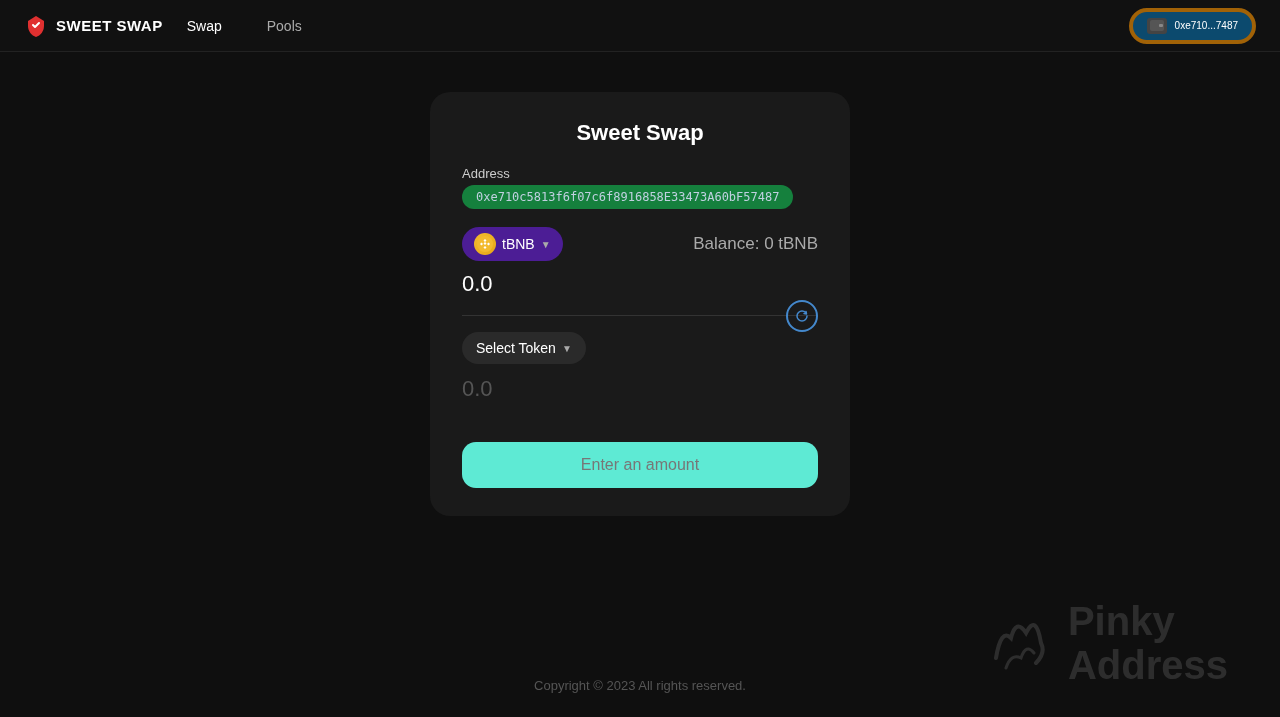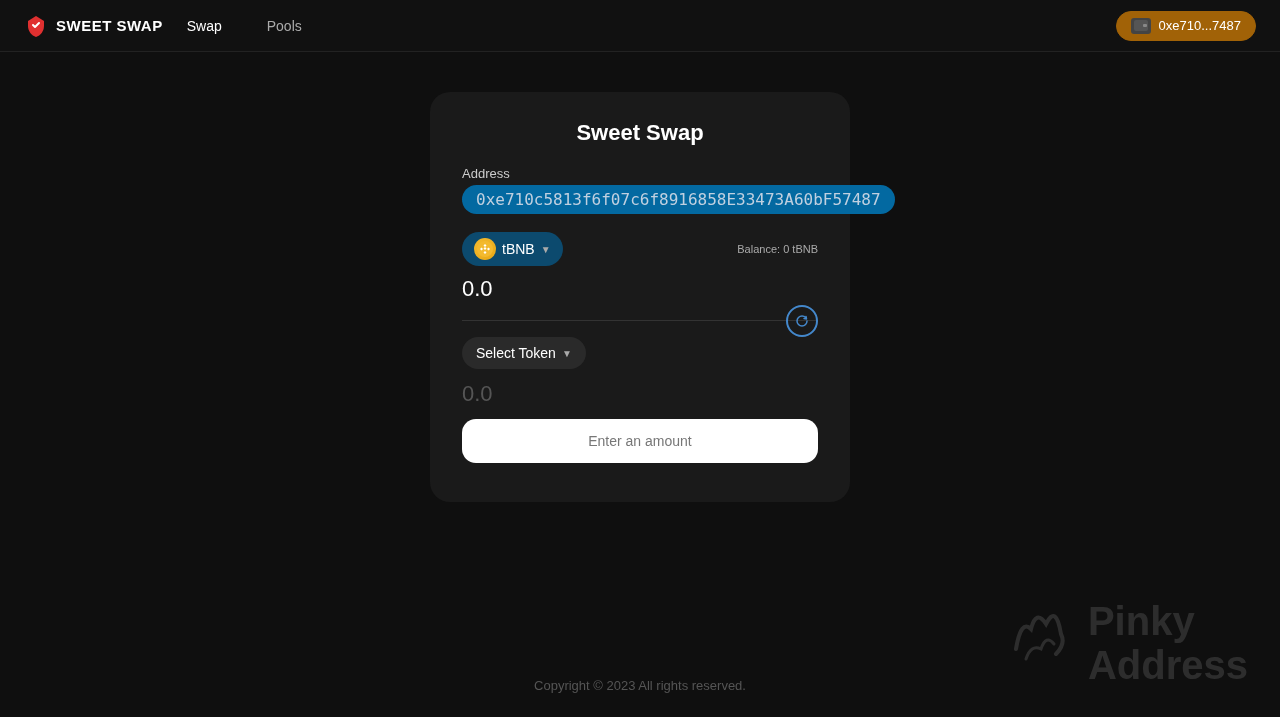--- a/index.html
+++ b/index.html
@@ -73,26 +73,26 @@
 
     .nav-link.inactive {
       color: #aaaaaa;
       padding-left: 25px;
     }
 
     .wallet-btn {
       display: flex;
       align-items: center;
       gap: 8px;
-      background-color: #a16207;
-      border: 1px solid #a16207;
+      background-color: #0c4a6e;
+      border: 4px solid #a16207;
       border-radius: 20px;
       padding: 6px 14px;
       color: #ffffff;
-      font-size: 13px;
+      font-size: 10px;
       cursor: pointer;
     }
 
     .wallet-icon-box {
       width: 20px;
       height: 16px;
       background-color: #444;
       border-radius: 3px;
       display: flex;
       align-items: center;
@@ -125,24 +125,24 @@
     }
 
     .address-label {
       font-size: 13px;
       color: #cccccc;
       margin-bottom: 4px;
     }
 
     .address-badge {
       display: inline-block;
-      background-color: #0369a1;
+      background-color: #15803d;
       border-radius: 20px;
       padding: 5px 14px;
-      font-size: 16px;
+      font-size: 12px;
       color: #c0d0e0;
       margin-bottom: 18px;
       font-family: monospace;
     }
 
     
     .token-input-section {
       margin-bottom: 8px;
     }
 
@@ -150,21 +150,21 @@
       display: flex;
       align-items: center;
       justify-content: space-between;
       margin-bottom: 6px;
     }
 
     .token-selector {
       display: flex;
       align-items: center;
       gap: 6px;
-      background-color: #0c4a6e;
+      background-color: #4c1d95;
       border-radius: 20px;
       padding: 6px 12px;
       cursor: pointer;
       border: none;
       color: #ffffff;
       font-size: 14px;
       font-weight: 500;
     }
 
     .token-icon {
@@ -184,21 +184,21 @@
     .bnb-icon {
       background: linear-gradient(135deg, #f3ba2f, #e8a815);
     }
 
     .chevron-icon {
       font-size: 10px;
       color: #aaaaaa;
     }
 
     .balance-text {
-      font-size: 11px;
+      font-size: 17px;
       color: #aaaaaa;
     }
 
     .amount-display {
       font-size: 22px;
       font-weight: 500;
       color: #ffffff;
       padding: 4px 0 8px 0;
     }
 
@@ -227,21 +227,21 @@
       display: flex;
       align-items: center;
       justify-content: center;
       cursor: pointer;
       color: #4488cc;
       font-size: 14px;
     }
 
     
     .select-token-section {
-      margin-bottom: 0;
+      margin-bottom: 28px;
     }
 
     .select-token-btn {
       display: flex;
       align-items: center;
       gap: 6px;
       background-color: #2a2a2a;
       border-radius: 20px;
       padding: 8px 14px;
       cursor: pointer;
@@ -256,25 +256,25 @@
       font-size: 22px;
       font-weight: 500;
       color: #555555;
       padding: 4px 0;
     }
 
     
     .enter-amount-btn {
       width: 100%;
       padding: 14px;
-      background-color: #ffffff;
+      background-color: #5eead4;
       border: none;
       border-radius: 14px;
       color: #777777;
-      font-size: 14px;
+      font-size: 16px;
       font-weight: 500;
       cursor: not-allowed;
       margin-top: 8px;
       text-align: center;
     }
 
     
     .footer {
       position: absolute;
       bottom: 24px;
@@ -282,22 +282,23 @@
       transform: translateX(-50%);
       font-size: 13px;
       color: #555555;
       white-space: nowrap;
     }
 
     
     .watermark {
       position: absolute;
       bottom: 30px;
-      right: 32px;
-      display: flex;
+      right: 52px;
+      display: flex;
+      align-items: center;
       gap: 12px;
       opacity: 0.25;
     }
 
     .watermark-icon {
       width: 70px;
       height: 70px;
     }
 
     .watermark-text {

